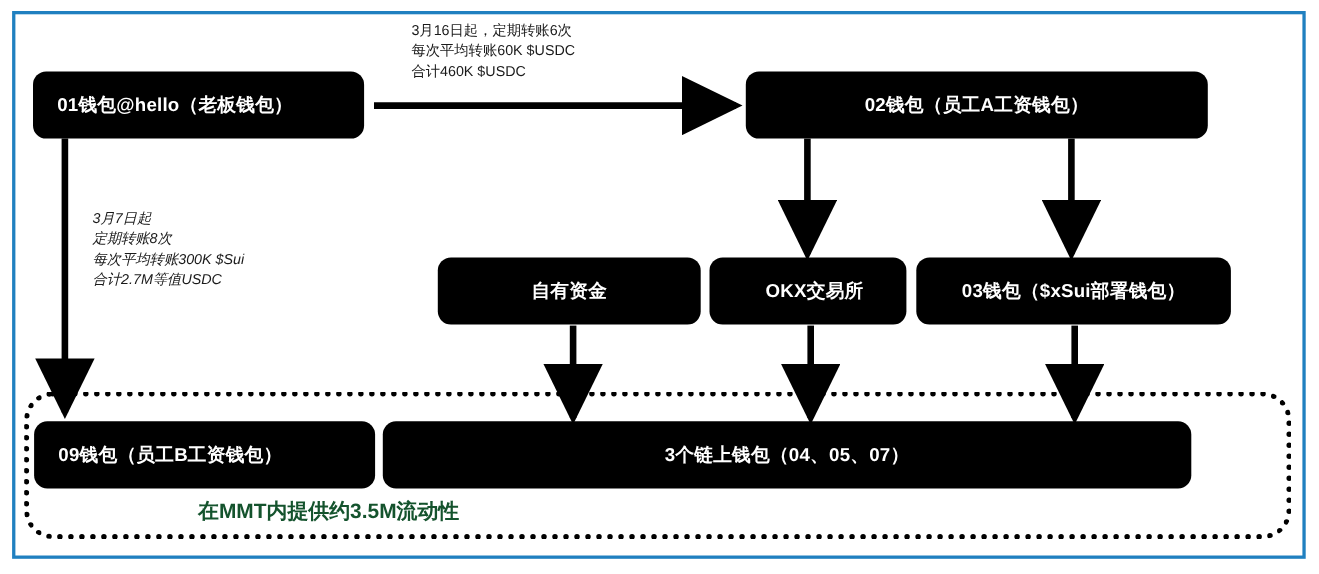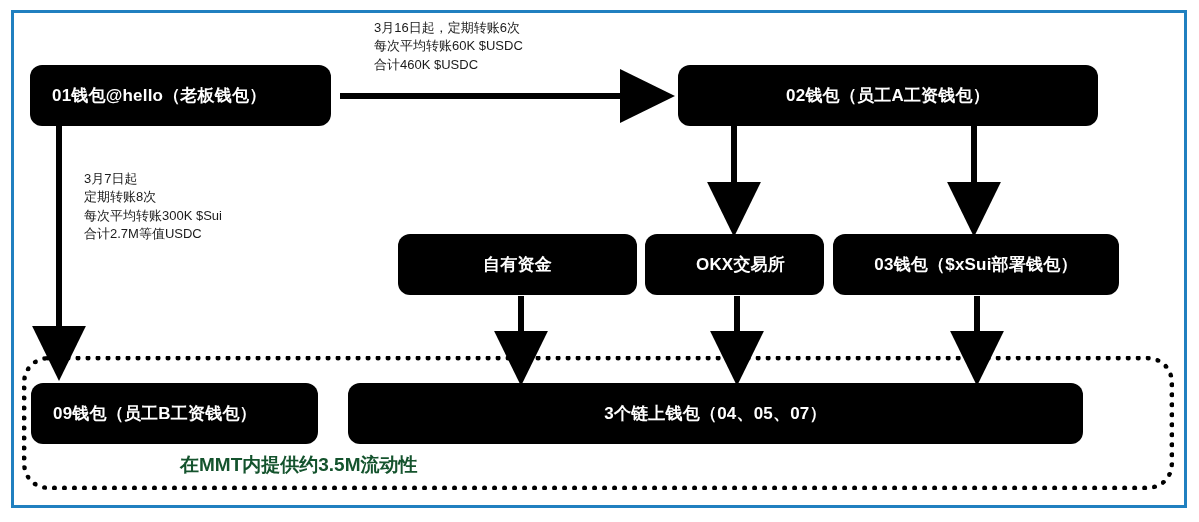--- a/index.html
+++ b/index.html
@@ -123,32 +123,32 @@
   </div>
 
   <div class="node" style="left:645px; top:234px; width:179px; height:61px;padding-left:12px;">
     <span>OKX交易所</span>
   </div>
 
   <div class="node" style="left:833px; top:234px; width:286px; height:61px;">
     <span>03钱包（$xSui部署钱包）</span>
   </div>
 
-  <div class="node left-align" style="left:31px; top:383px; width:287px; height:61px;">
+  <div class="node left-align" style="left:31px; top:383px; width:310px; height:61px;">
     <span>09钱包（员工B工资钱包）</span>
   </div>
 
   <div class="node" style="left:348px; top:383px; width:735px; height:61px;">
     <span>3个链上钱包（04、05、07）</span>
   </div>
 
   <div class="note" style="left:374px; top:19px; width:300px;">3月16日起，定期转账6次
 每次平均转账60K $USDC
 合计460K $USDC</div>
 
-  <div class="note" style="left:84px; top:170px; width:260px;">3月7日起
+  <div class="note" style="left:84px; top:190px; width:260px;font-style:italic;">3月7日起
 定期转账8次
 每次平均转账300K $Sui
 合计2.7M等值USDC</div>
 
   <div class="caption" style="left:180px; top:452px;">在MMT内提供约3.5M流动性</div>
 
 </div>
 
 </body></html>

